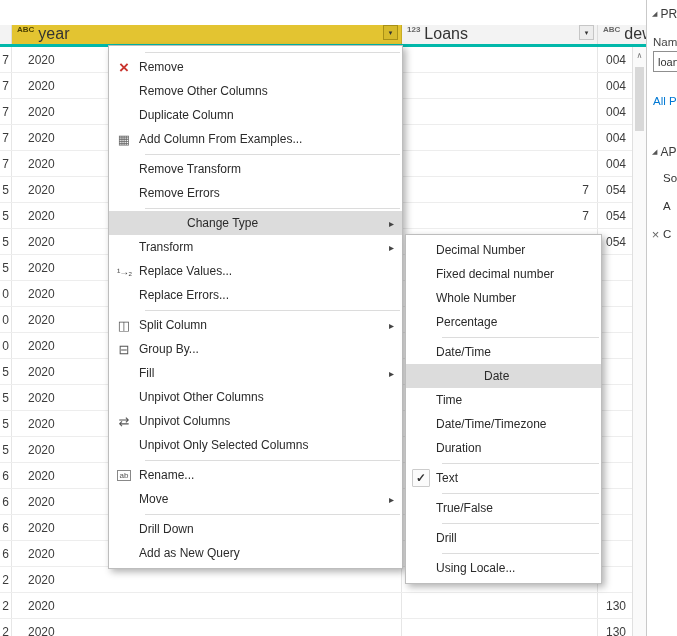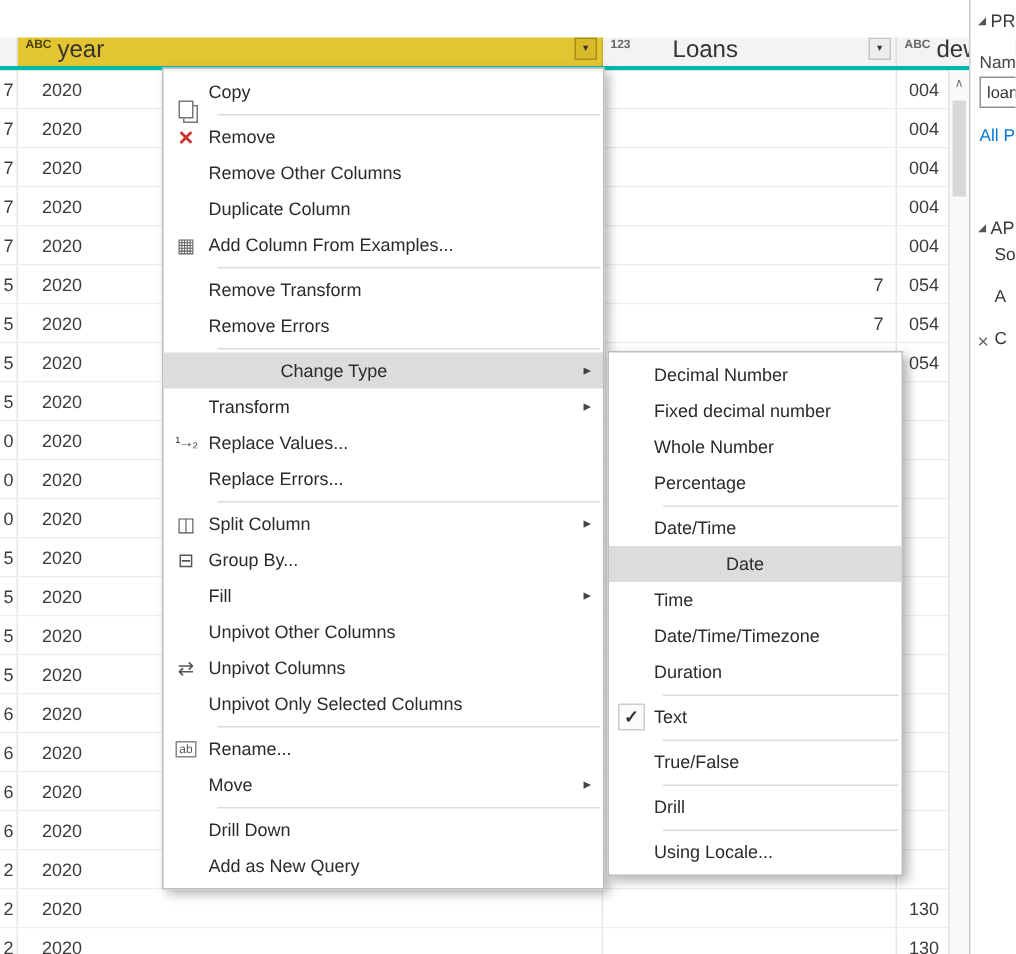--- a/index.html
+++ b/index.html
@@ -8,21 +8,21 @@
   :root{--accent:#01b8aa;--hdr-yellow:#e3c431;--link:#0078d4;--red:#c9342e;--hl:#dcdcdc;}
   .screen{position:relative;width:677px;height:636px;}
 
   
   .grid{position:absolute;inset:0;}
   .header-row{position:absolute;top:25px;left:0;width:677px;height:19px;display:flex;}
   .hcell{display:flex;align-items:flex-start;font-size:12px;color:#333;background:#f3f3f3;
     border-right:1px solid #ddd;overflow:hidden;white-space:nowrap;}
   .c-stub{width:12px;flex:0 0 12px;}
   .c-year{width:390px;flex:0 0 390px;}
-  .c-loans{width:196px;flex:0 0 196px;gap:24px;}
+  .c-loans{width:196px;flex:0 0 196px;}
   .c-dewey{flex:1;}
   .hcell.sel{background:var(--hdr-yellow);border-right-color:#c9ad24;}
   .type-icon{font-size:8px;font-weight:700;color:#666;margin:0 4px 0 5px;letter-spacing:0;}
   .sel .type-icon{color:#4d4200;}
   .hlabel{font-size:16px;}
   .filter-btn{margin-left:auto;margin-right:3px;width:15px;height:15px;flex:0 0 15px;
     border:1px solid #c6c6c6;background:#ededed;display:flex;align-items:center;justify-content:center;cursor:pointer;}
   .sel .filter-btn{background:#d7ba2b;border-color:#a89016;}
   .fb-arrow{font-size:7px;line-height:1;color:#333;}
   .teal-bar{position:absolute;top:44px;left:0;width:646px;height:3px;background:var(--accent);}
@@ -42,21 +42,21 @@
   
   .panel{position:absolute;left:646px;top:0;right:0;bottom:0;background:#fff;
     border-left:1px solid #c9c9c9;z-index:4;}
   .p-sec{position:absolute;left:5px;font-size:12px;color:#3a3a3a;white-space:nowrap;}
   .tri{font-size:7px;color:#555;margin-right:3px;vertical-align:2px;}
   .p-label{position:absolute;left:6px;font-size:11.5px;color:#444;white-space:nowrap;}
   .p-input{position:absolute;left:6px;width:40px;height:21px;border:1px solid #8f8f8f;
     font-size:11px;padding:1px 4px;font-family:"Liberation Sans",sans-serif;color:#333;}
   .p-link{position:absolute;left:6px;font-size:11.5px;color:var(--link);white-space:nowrap;cursor:pointer;}
   .p-steps{position:absolute;top:164px;left:2px;right:0;}
-  .step{height:28px;display:flex;align-items:flex-start;font-size:11.5px;color:#333;white-space:nowrap;}
+  .step{height:28px;display:flex;align-items:center;font-size:11.5px;color:#333;white-space:nowrap;}
   .step .del{width:13px;font-size:13px;color:#666;margin-right:1px;text-align:center;cursor:pointer;}
   .step.no-del{padding-left:14px;}
 
   
   .menu{position:absolute;background:#fff;border:1px solid #bdbdbd;
     box-shadow:3px 3px 7px rgba(0,0,0,.3);padding:3px 0;}
   .main-menu{left:108px;top:45px;width:295px;z-index:10;}
   .sub-menu{left:405px;top:234px;width:197px;z-index:11;}
   .menu-item{display:flex;align-items:center;height:24px;cursor:pointer;}
   .menu-item.hl{background:var(--hl);gap:48px;}
@@ -251,41 +251,37 @@
     <div class="vscroll">
       <span class="vs-arrow">∧</span>
       <span class="vs-thumb"></span>
     </div>
   </div>
 
   <div class="panel">
     <div class="p-sec" style="top:7px"><span class="tri">◢</span><span>PRO</span></div>
     <div class="p-label" style="top:36px">Nam</div>
     <input class="p-input" style="top: 51px;" value="loan">
-    <div class="p-link" style="top:85px">All P</div>
+    <div class="p-link" style="top:95px">All P</div>
     <div class="p-sec" style="top:145px"><span class="tri">◢</span><span>APPL</span></div>
     <div class="p-steps" id="steps">
         <div class="step no-del">
           <span>So</span>
         </div>
         <div class="step no-del">
           <span>A</span>
         </div>
         <div class="step">
           <span class="del">×</span>
           <span>C</span>
         </div>
       </div>
   </div>
 
   <div class="menu main-menu" id="main-menu">
-      <div class="menu-item">
-        <span class="mi-icon ic-copy"></span>
-        <span class="mi-label">Copy</span>
-      </div>
       <div class="menu-sep"></div>
       <div class="menu-item">
         <span class="mi-icon ic-remove"></span>
         <span class="mi-label">Remove</span>
       </div>
       <div class="menu-item">
         <span class="mi-icon"></span>
         <span class="mi-label">Remove Other Columns</span>
       </div>
       <div class="menu-item">

